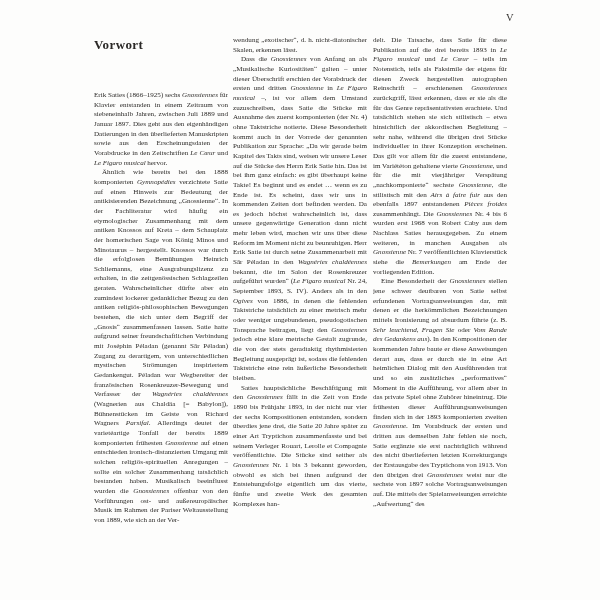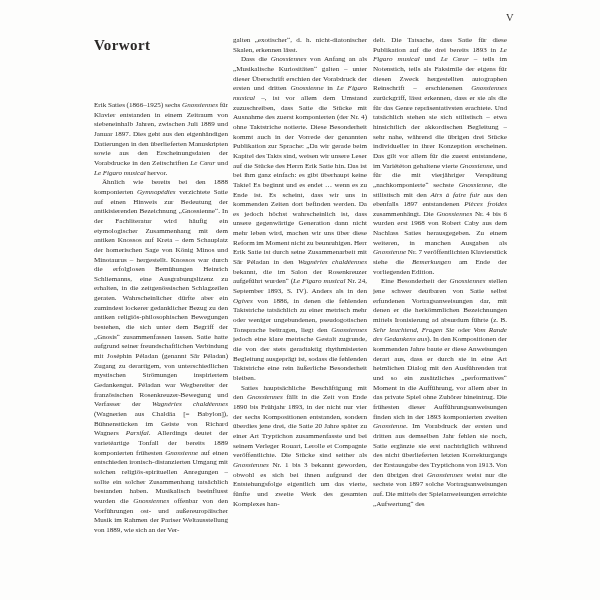--- a/index.html
+++ b/index.html
@@ -38,25 +38,25 @@
     line-height: 9.65px;
     text-align: justify;
     hyphens: auto;
     -webkit-hyphens: auto;
     word-spacing: -0.2px;
   }
   .col-1 { left: 94px; }
   .col-2 { left: 233px; }
   .col-3 { left: 373px; }
   .heading {
-    font-size: 15px;
+    font-size: 13px;
     font-weight: bold;
     line-height: 14px;
     letter-spacing: 0.4px;
-    margin: 2px 0 49px 0;
+    margin: 2px 0 39px 0;
     color: #2b2927;
   }
   p.para {
     margin: 0;
     padding: 0;
   }
   p.para.indent {
     text-indent: 8px;
   }
   p.para i {
@@ -69,21 +69,21 @@
 <div class="page">
   <div class="pagenum">V</div>
 
   <div class="col col-1" lang="de">
     <div class="heading">Vorwort</div>
   <p class="para"><span>Erik Saties (1866–1925) sechs </span><i>Gnossiennes</i><span> für Klavier entstanden in einem Zeitraum von siebeneinhalb Jahren, zwischen Juli 1889 und Januar 1897. Dies geht aus den eigenhändigen Datierungen in den überlieferten Manuskripten sowie aus den Erscheinungsdaten der Vorabdrucke in den Zeitschriften </span><i>Le Cœur</i><span> und </span><i>Le Figaro musical</i><span> hervor.</span></p>
       <p class="para indent"><span>Ähnlich wie bereits bei den 1888 komponierten </span><i>Gymnopédies</i><span> verzichtete Satie auf einen Hinweis zur Bedeutung der antikisierenden Bezeichnung „Gnossienne“. In der Fachliteratur wird häufig ein etymologischer Zusammenhang mit dem antiken Knossos auf Kreta – dem Schauplatz der homerischen Sage von König Minos und Minotaurus – hergestellt. Knossos war durch die erfolglosen Bemühungen Heinrich Schliemanns, eine Ausgrabungslizenz zu erhalten, in die zeitgenössischen Schlagzeilen geraten. Wahrscheinlicher dürfte aber ein zumindest lockerer gedanklicher Bezug zu den antiken religiös-philosophischen Bewegungen bestehen, die sich unter dem Begriff der „Gnosis“ zusammenfassen lassen. Satie hatte aufgrund seiner freundschaftlichen Verbindung mit Joséphin Péladan (genannt Sâr Péladan) Zugang zu derartigem, von unterschiedlichen mystischen Strömungen inspiriertem Gedankengut. Péladan war Wegbereiter der französischen Rosenkreuzer-Bewegung und Verfasser der </span><i>Wagnéries chaldéennes</i><span> (Wagnerien aus Chaldäa [= Babylon]), Bühnenstücken im Geiste von Richard Wagners </span><i>Parsifal</i><span>. Allerdings deutet der varietéartige Tonfall der bereits 1889 komponierten frühesten </span><i>Gnossienne</i><span> auf einen entschieden ironisch-distanzierten Umgang mit solchen religiös-spirituellen Anregungen – sollte ein solcher Zusammenhang tatsächlich bestanden haben. Musikalisch beeinflusst wurden die </span><i>Gnossiennes</i><span> offenbar von den Vorführungen ost- und außereuropäischer Musik im Rahmen der Pariser Weltausstellung von 1889, wie sich an der Ver-</span></p>
     </div>
 
   <div class="col col-2" lang="de">
-      <p class="para"><span>galten „exotischer“, d. h. nicht-diatonischer Skalen, erkennen lässt.</span></p>
+      <p class="para"><span>wendung „exotischer“, d. h. nicht-diatonischer Skalen, erkennen lässt.</span></p>
       <p class="para indent"><span>Dass die </span><i>Gnossiennes</i><span> von Anfang an als „Musikalische Kuriositäten“ galten – unter dieser Überschrift erschien der Vorabdruck der ersten und dritten </span><i>Gnossienne</i><span> in </span><i>Le Figaro musical</i><span> –, ist vor allem dem Umstand zuzuschreiben, dass Satie die Stücke mit Ausnahme des zuerst komponierten (der Nr. 4) ohne Taktstriche notierte. Diese Besonderheit kommt auch in der Vorrede der genannten Publikation zur Sprache: „Da wir gerade beim Kapitel des Takts sind, weisen wir unsere Leser auf die Stücke des Herrn Erik Satie hin. Das ist bei ihm ganz einfach: es gibt überhaupt keine Takte! Es beginnt und es endet … wenn es zu Ende ist. Es scheint, dass wir uns in kommenden Zeiten dort befinden werden. Da es jedoch höchst wahrscheinlich ist, dass unsere gegenwärtige Generation dann nicht mehr leben wird, machen wir uns über diese Reform im Moment nicht zu beunruhigen. Herr Erik Satie ist durch seine Zusammenarbeit mit Sâr Péladan in den </span><i>Wagnéries chaldéennes</i><span> bekannt, die im Salon der Rosenkreuzer aufgeführt wurden“ (</span><i>Le Figaro musical</i><span> Nr. 24, September 1893, S. IV). Anders als in den </span><i>Ogives</i><span> von 1886, in denen die fehlenden Taktstriche tatsächlich zu einer metrisch mehr oder weniger ungebundenen, pseudogotischen Tonsprache beitragen, liegt den </span><i>Gnossiennes</i><span> jedoch eine klare metrische Gestalt zugrunde, die von der stets geradtaktig rhythmisierten Begleitung ausgeprägt ist, sodass die fehlenden Taktstriche eine rein äußerliche Besonderheit bleiben.</span></p>
       <p class="para indent"><span>Saties hauptsächliche Beschäftigung mit den </span><i>Gnossiennes</i><span> fällt in die Zeit von Ende 1890 bis Frühjahr 1893, in der nicht nur vier der sechs Kompositionen entstanden, sondern überdies jene drei, die Satie 20 Jahre später zu einer Art Tryptichon zusammenfasste und bei seinem Verleger Rouart, Lerolle et Compagnie veröffentlichte. Die Stücke sind seither als </span><i>Gnossiennes</i><span> Nr. 1 bis 3 bekannt geworden, obwohl es sich bei ihnen aufgrund der Entstehungsfolge eigentlich um das vierte, fünfte und zweite Werk des gesamten Komplexes han-</span></p>
     </div>
 
   <div class="col col-3" lang="de">
       <p class="para"><span>delt. Die Tatsache, dass Satie für diese Publikation auf die drei bereits 1893 in </span><i>Le Figaro musical</i><span> und </span><i>Le Cœur</i><span> – teils im Notenstich, teils als Faksimile der eigens für diesen Zweck hergestellten autographen Reinschrift – erschienenen </span><i>Gnossiennes</i><span> zurückgriff, lässt erkennen, dass er sie als die für das Genre repräsentativsten erachtete. Und tatsächlich stehen sie sich stilistisch – etwa hinsichtlich der akkordischen Begleitung – sehr nahe, während die übrigen drei Stücke individueller in ihrer Konzeption erscheinen. Das gilt vor allem für die zuerst entstandene, im Variététon gehaltene vierte </span><i>Gnossienne</i><span>, und für die mit vierjähriger Verspätung „nachkomponierte“ sechste </span><i>Gnossienne</i><span>, die stilistisch mit den </span><i>Airs à faire fuir</i><span> aus den ebenfalls 1897 entstandenen </span><i>Pièces froides</i><span> zusammenhängt. Die </span><i>Gnossiennes</i><span> Nr. 4 bis 6 wurden erst 1968 von Robert Caby aus dem Nachlass Saties herausgegeben. Zu einem weiteren, in manchen Ausgaben als </span><i>Gnossienne</i><span> Nr. 7 veröffentlichten Klavierstück siehe die </span><i>Bemerkungen</i><span> am Ende der vorliegenden Edition.</span></p>
       <p class="para indent"><span>Eine Besonderheit der </span><i>Gnossiennes</i><span> stellen jene schwer deutbaren von Satie selbst erfundenen Vortragsanweisungen dar, mit denen er die herkömmlichen Bezeichnungen mittels Ironisierung ad absurdum führte (z. B. </span><i>Sehr leuchtend</i><span>, </span><i>Fragen Sie</i><span> oder </span><i>Vom Rande des Gedankens aus</i><span>). In den Kompositionen der kommenden Jahre baute er diese Anweisungen derart aus, dass er durch sie in eine Art heimlichen Dialog mit den Ausführenden trat und so ein zusätzliches „performatives“ Moment in die Aufführung, vor allem aber in das private Spiel ohne Zuhörer hineintrug. Die frühesten dieser Aufführungsanweisungen finden sich in der 1893 komponierten zweiten </span><i>Gnossienne</i><span>. Im Vorabdruck der ersten und dritten aus demselben Jahr fehlen sie noch, Satie ergänzte sie erst nachträglich während des nicht überlieferten letzten Korrekturgangs der Erstausgabe des Tryptichons von 1913. Von den übrigen drei </span><i>Gnossiennes</i><span> weist nur die sechste von 1897 solche Vortragsanweisungen auf. Die mittels der Spielanweisungen erreichte „Aufwertung“ des</span></p>
     </div>
 </div>
 

